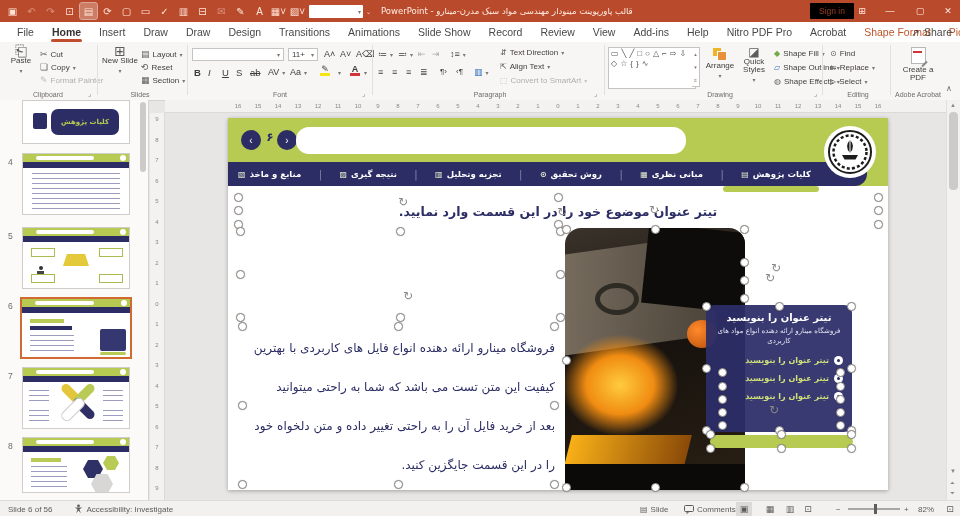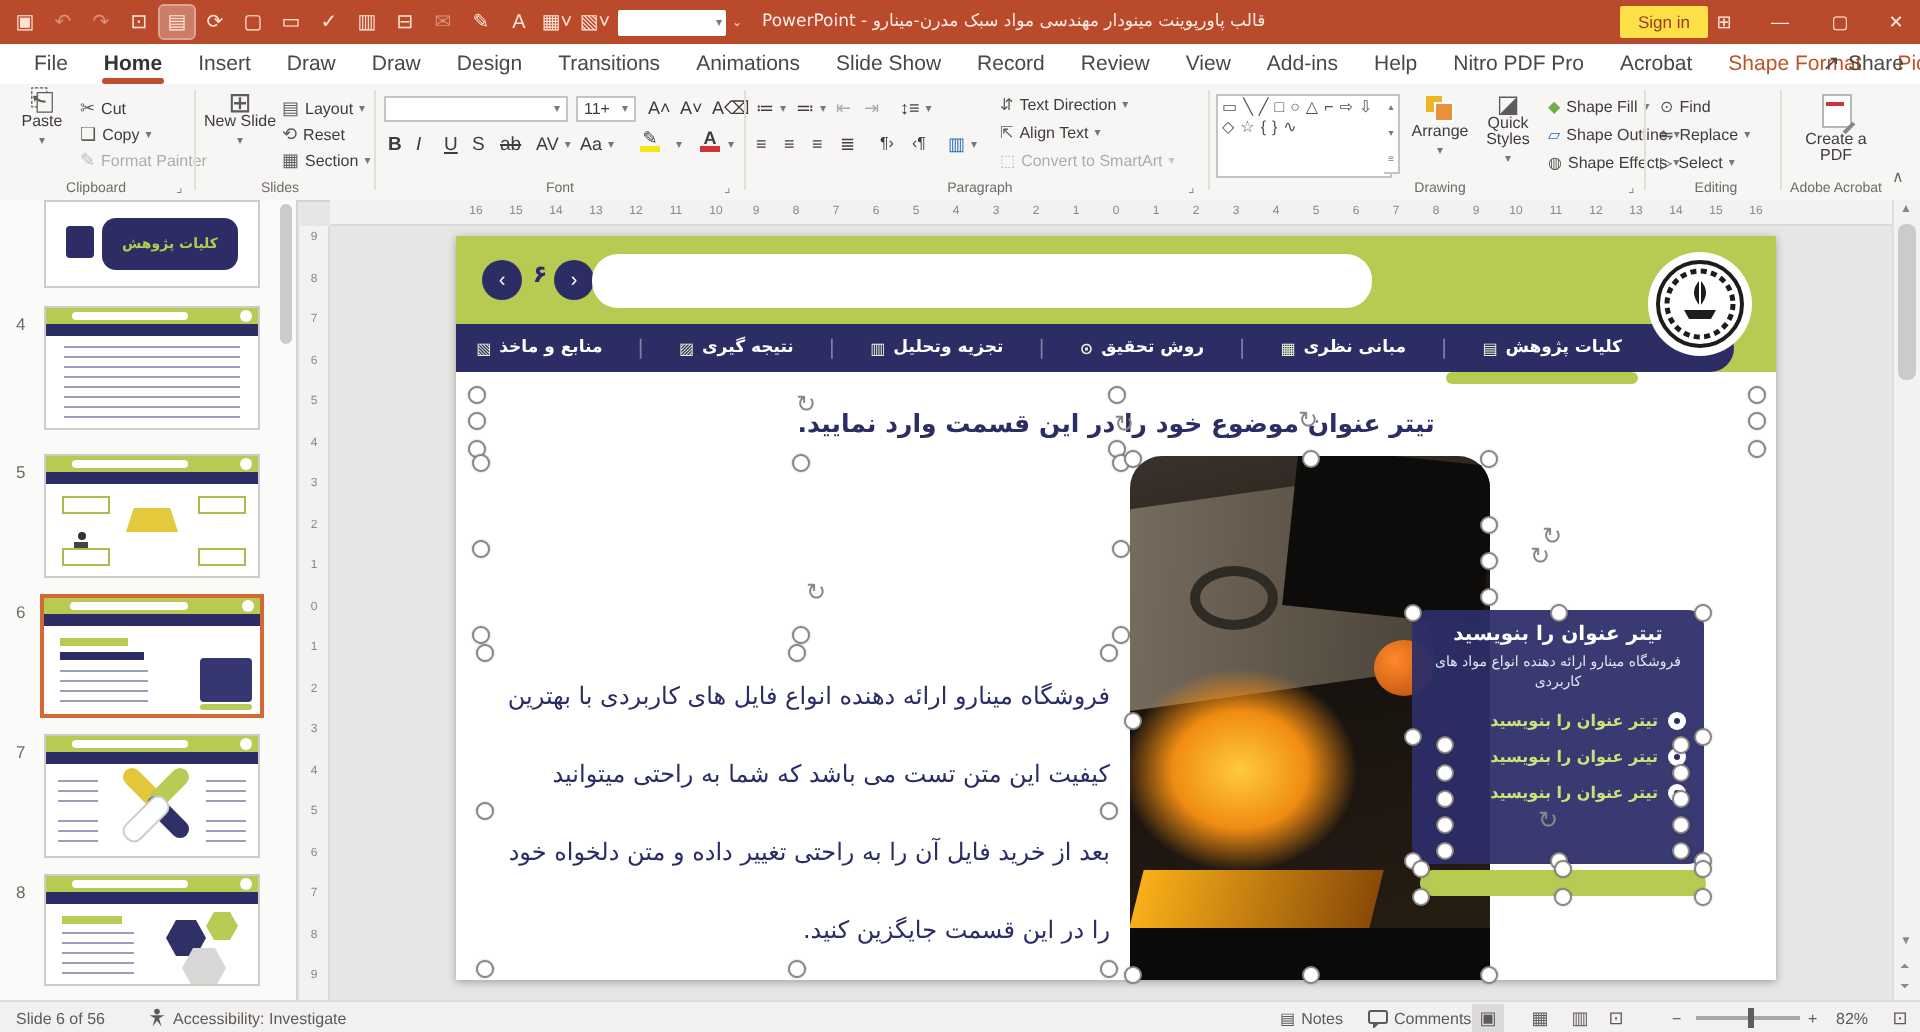--- a/index.html
+++ b/index.html
@@ -8,21 +8,21 @@
   .fa{font-family:"DejaVu Sans","Liberation Sans",sans-serif;}
   
   #titlebar{position:absolute;left:0;top:0;width:960px;height:22px;background:#b94b2c;display:flex;align-items:center;color:#fff;}
   .qat{display:flex;align-items:center;gap:2px;padding-left:4px;}
   .qico{width:17px;height:16px;display:flex;align-items:center;justify-content:center;font-size:10px;color:#ffe3d8;border-radius:2px;}
   .qico.active{background:rgba(255,255,255,.28);outline:1px solid rgba(255,255,255,.5);}
   .qico.dim{opacity:.45;}
   .qcombo{width:52px;height:13px;background:#fff;border-radius:1px;margin:0 3px;display:flex;align-items:center;justify-content:flex-end;color:#7a4a38;font-size:8px;padding-right:2px;}
   #doc-title{font-size:8.5px;color:#ffece4;margin-left:10px;white-space:nowrap;}
   #search-box{position:absolute;left:597px;top:3px;width:201px;height:16px;background:#ca7153;border-radius:2px;display:flex;align-items:center;gap:5px;padding-left:26px;font-size:8.5px;color:#ffe9e0;box-sizing:border-box;}
-  #signin{position:absolute;left:810px;top:3px;width:44px;height:16px;background:#fde047;color:#9c3d22;font-size:8.5px;display:flex;align-items:center;justify-content:center;border-radius:1px;}
+  #signin{position:absolute;left:810px;top:3px;width:44px;height:16px;background:#000000;color:#9c3d22;font-size:8.5px;display:flex;align-items:center;justify-content:center;border-radius:1px;}
   .wbtn{position:absolute;top:0;width:28px;height:22px;display:flex;align-items:center;justify-content:center;font-size:9px;color:#ffe9e0;}
   
   #tabsrow{position:absolute;left:0;top:22px;width:960px;height:20px;background:#fff;display:flex;align-items:center;padding-left:8px;box-sizing:border-box;}
   .tab{font-size:10.5px;color:#4a4846;padding:0 9px;height:20px;display:flex;align-items:center;position:relative;white-space:nowrap;}
   .tab.active{color:#35322f;font-weight:bold;}
   .tab.active::after{content:"";position:absolute;left:8px;right:8px;bottom:0;height:3px;background:#bf4d2e;border-radius:2px;}
   .tab.contextual{color:#bd5428;}
   #share{position:absolute;right:8px;top:22px;height:20px;display:flex;align-items:center;gap:4px;font-size:10.5px;color:#4a4846;}
   
   #ribbon{position:absolute;left:0;top:42px;width:960px;height:58px;background:#f8f6f5;border-bottom:1px solid #d5d3d1;font-size:8px;color:#3f3d3b;}
@@ -658,21 +658,21 @@
     <span class="sitem" style="margin-left:8px">Slide 6 of 56</span>
     <span class="sitem" style="margin-left:22px">
       <svg width="9" height="10" viewBox="0 0 9 10">
           <circle cx="4.5" cy="1.8" r="1.4" fill="#5d5b59"></circle>
           <path d="M0.8 3.6 L8.2 3.6 L5.5 5.2 L6.8 9.2 L4.5 6.4 L2.2 9.2 L3.5 5.2 Z" fill="#5d5b59"></path>
         </svg>
       <span>Accessibility: Investigate</span>
     </span>
     <span class="sitem" style="position:absolute;left:640px">
         <span style="font-size:8px">▤</span>
-        <span>Notes</span>
+        <span>Slide</span>
       </span>
     <span class="sitem" style="position:absolute;left:684px">
       <svg width="10" height="9" viewBox="0 0 10 9">
           <rect x="0.5" y="0.5" width="9" height="6" rx="1" fill="none" stroke="#5d5b59"></rect>
           <path d="M3 6.5 L3 8.5 L5 6.5" fill="none" stroke="#5d5b59"></path>
         </svg>
       <span>Comments</span>
       </span>
     <span class="vbtn active" style="position:absolute;left:736px">▣</span>
     <span class="vbtn" style="position:absolute;left:762px">▦</span>

